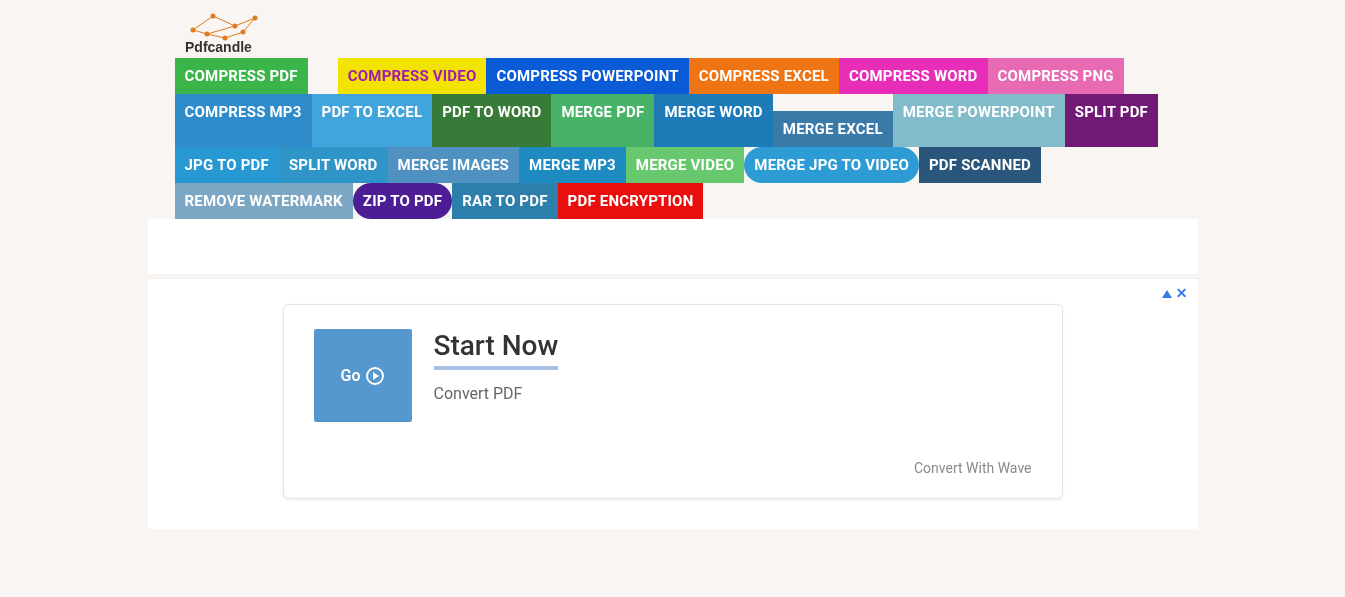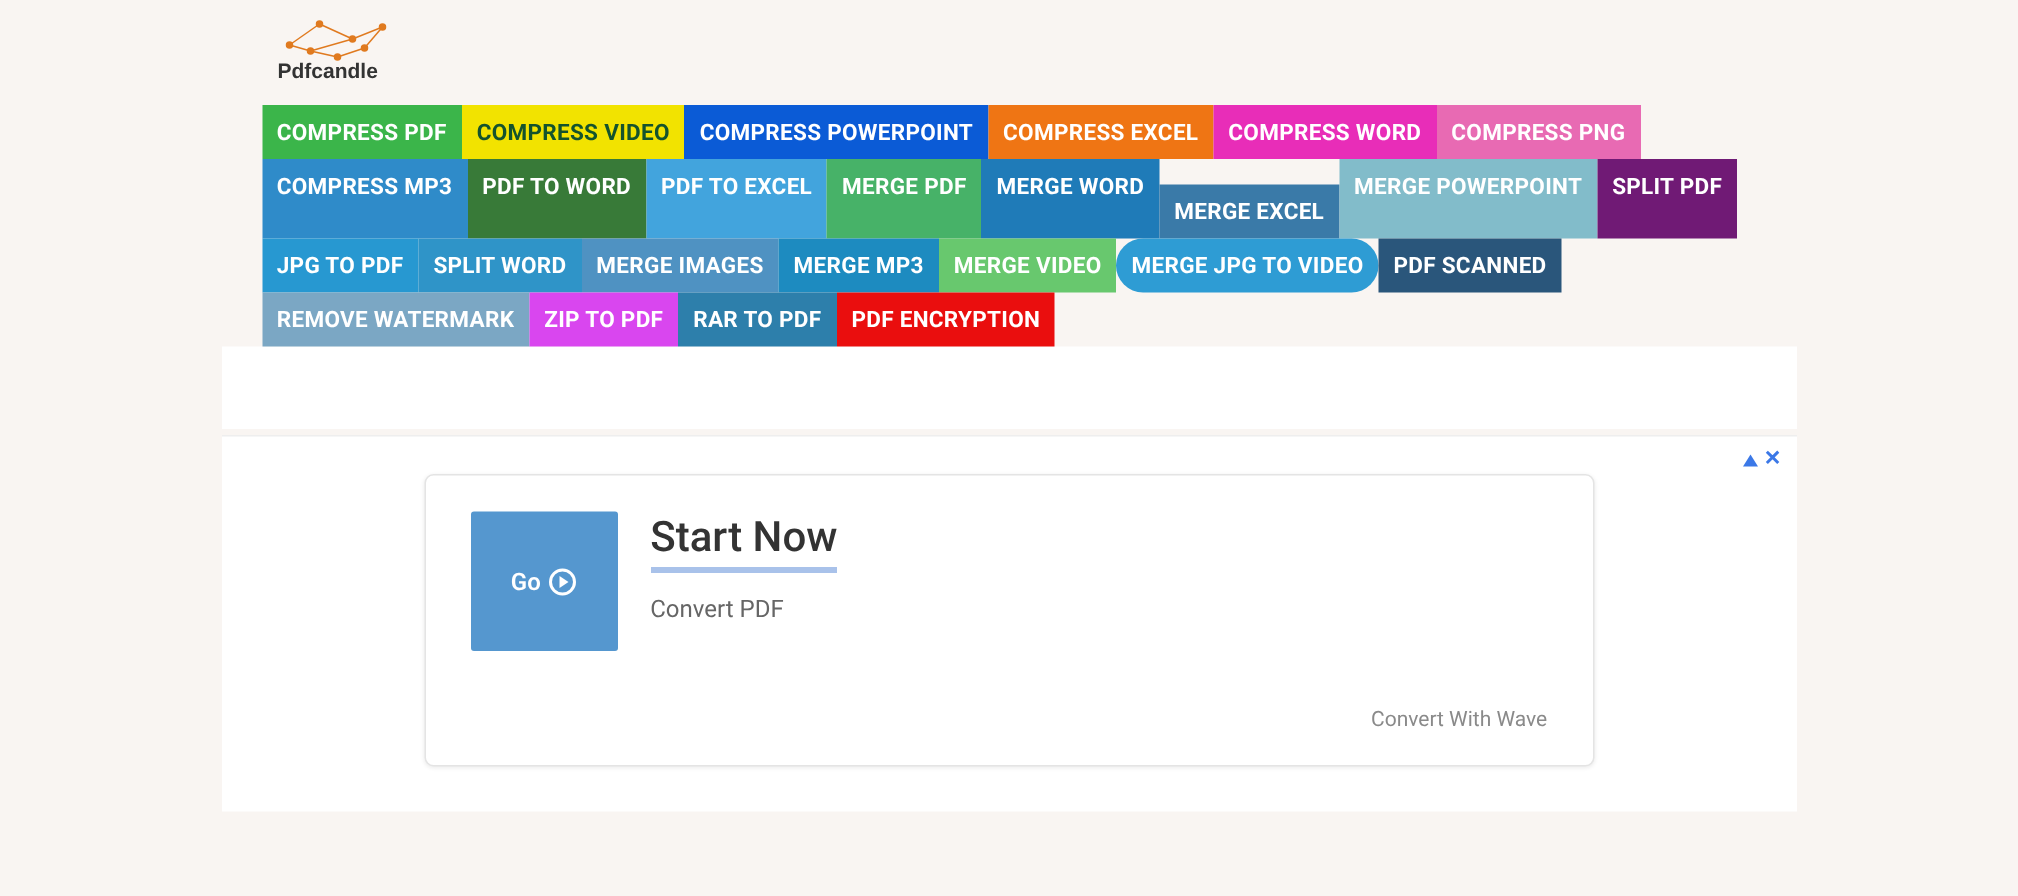--- a/index.html
+++ b/index.html
@@ -10,62 +10,62 @@
     height: 597px;
     overflow: hidden;
   }
   .container {
     width: 996px;
     margin: 0 auto;
     padding-top: 12px;
   }
   .logo {
     margin-left: 10px;
-    margin-bottom: 12px;
+    margin-bottom: 0;
     display: inline-block;
   }
   .logo svg { display: block; }
   .nav {
     display: flex;
     flex-wrap: wrap;
     width: 100%;
   }
   .nav-item {
     color: #fff;
     font-weight: 700;
     font-size: 15px;
     padding: 9px 10px;
     white-space: nowrap;
     letter-spacing: 0.2px;
     cursor: pointer;
   }
   
   .c-green      { background:#3bb54a;}
-  .c-yellow     { background:#f2e300; color:#14532d;}
+  .c-yellow     { background:#f2e300; color:#a21caf;margin-left:30px;}
   .c-blue       { background:#0b5bd6;}
   .c-orange     { background:#ef7514;}
   .c-magenta    { background:#e82db8;}
   .c-pinklav    { background:#e86ab3;}
   .c-blue3      { background:#2f8bc9;}
   .c-green-dark { background:#387a38;}
   .c-blue-med   { background:#42a4dd;}
   .c-green-mid  { background:#47b268;}
   .c-blue5      { background:#1f7bb8;}
   .c-blue-grey  { background:#3a7aa8;margin-top:17px;}
   .c-teal-light { background:#82bcca;}
   .c-green2     { background:#701a75;}
   .c-blue2      { background:#2798d1;}
   .c-blue4      { background:#2f94c8;}
   .c-blue-dim   { background:#4f92c2;}
   .c-blue6      { background:#1d8bc0;}
   .c-green-l2   { background:#68c86e;}
   .c-blue7      { background:#2e9cd4;border-radius:18px;}
   .c-blue-dark  { background:#2a567b;}
   .c-blue-pale  { background:#7ba7c4;}
-  .c-pinkred    { background:#d946ef;}
+  .c-pinkred    { background:#4c1d95;border-radius:18px;}
   .c-blue8      { background:#2d7fab;}
   .c-red        { background:#ea0e0e;}
 
   .content-area {
     width: 1050px;
     margin: 0 auto;
     background: #fff;
     height: 55px;
     margin-top: 0;
   }
@@ -156,22 +156,22 @@
   </div>
 
   <div class="nav" id="nav">
       <div class="nav-item c-green">COMPRESS PDF</div>
       <div class="nav-item c-yellow">COMPRESS VIDEO</div>
       <div class="nav-item c-blue">COMPRESS POWERPOINT</div>
       <div class="nav-item c-orange">COMPRESS EXCEL</div>
       <div class="nav-item c-magenta">COMPRESS WORD</div>
       <div class="nav-item c-pinklav">COMPRESS PNG</div>
       <div class="nav-item c-blue3">COMPRESS MP3</div>
+      <div class="nav-item c-blue-med">PDF TO EXCEL</div>
       <div class="nav-item c-green-dark">PDF TO WORD</div>
-      <div class="nav-item c-blue-med">PDF TO EXCEL</div>
       <div class="nav-item c-green-mid">MERGE PDF</div>
       <div class="nav-item c-blue5">MERGE WORD</div>
       <div class="nav-item c-blue-grey">MERGE EXCEL</div>
       <div class="nav-item c-teal-light">MERGE POWERPOINT</div>
       <div class="nav-item c-green2">SPLIT PDF</div>
       <div class="nav-item c-blue2">JPG TO PDF</div>
       <div class="nav-item c-blue4">SPLIT WORD</div>
       <div class="nav-item c-blue-dim">MERGE IMAGES</div>
       <div class="nav-item c-blue6">MERGE MP3</div>
       <div class="nav-item c-green-l2">MERGE VIDEO</div>

